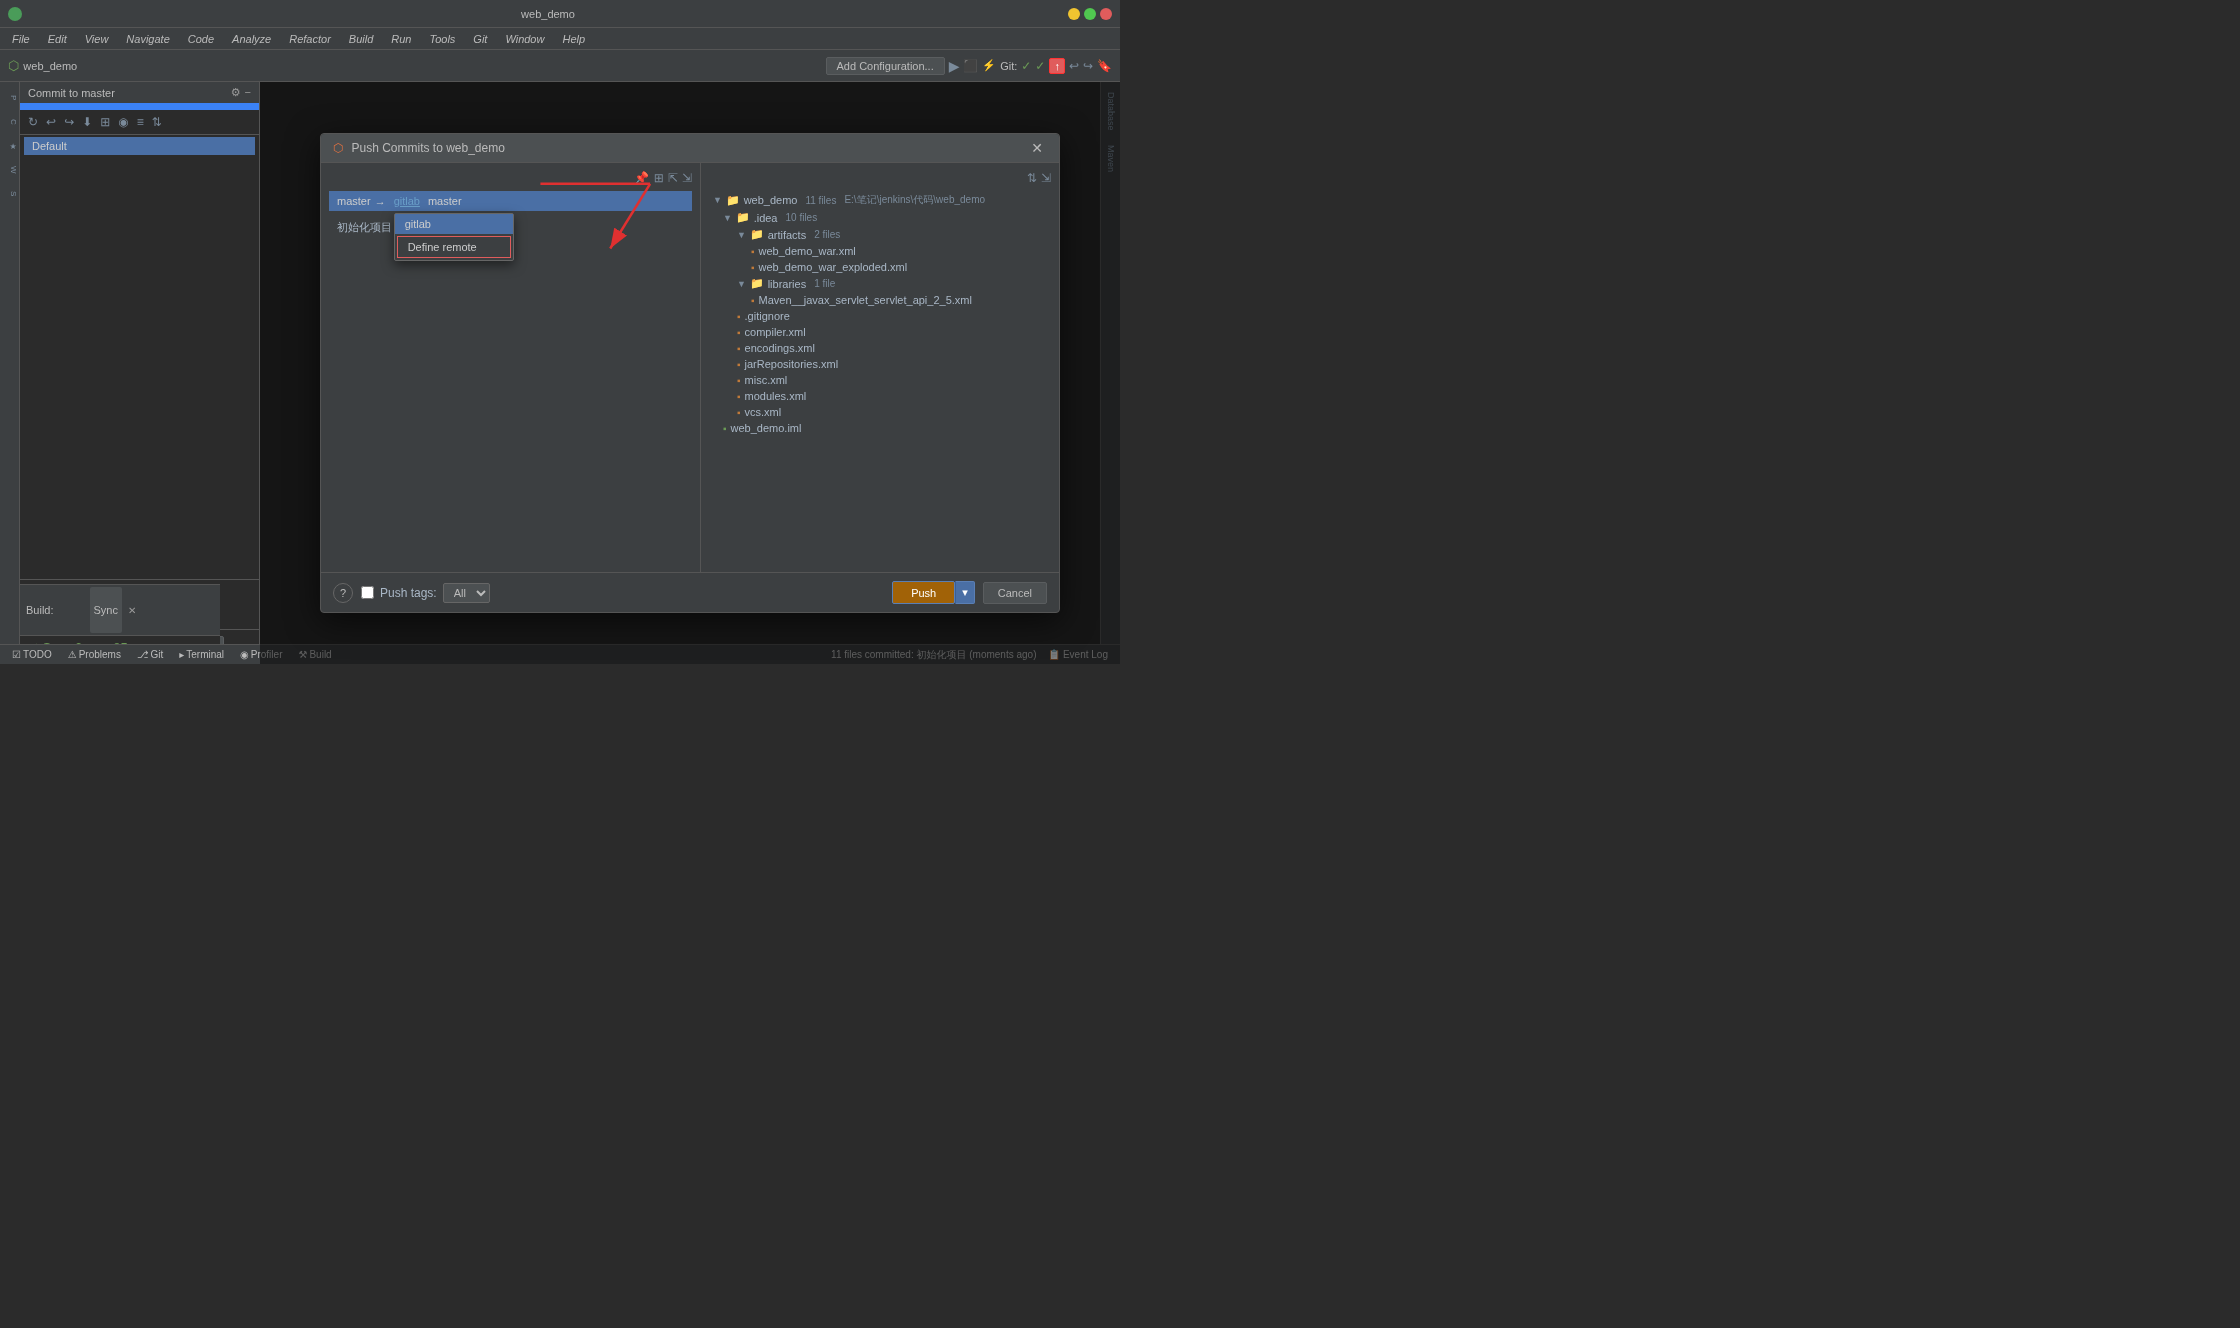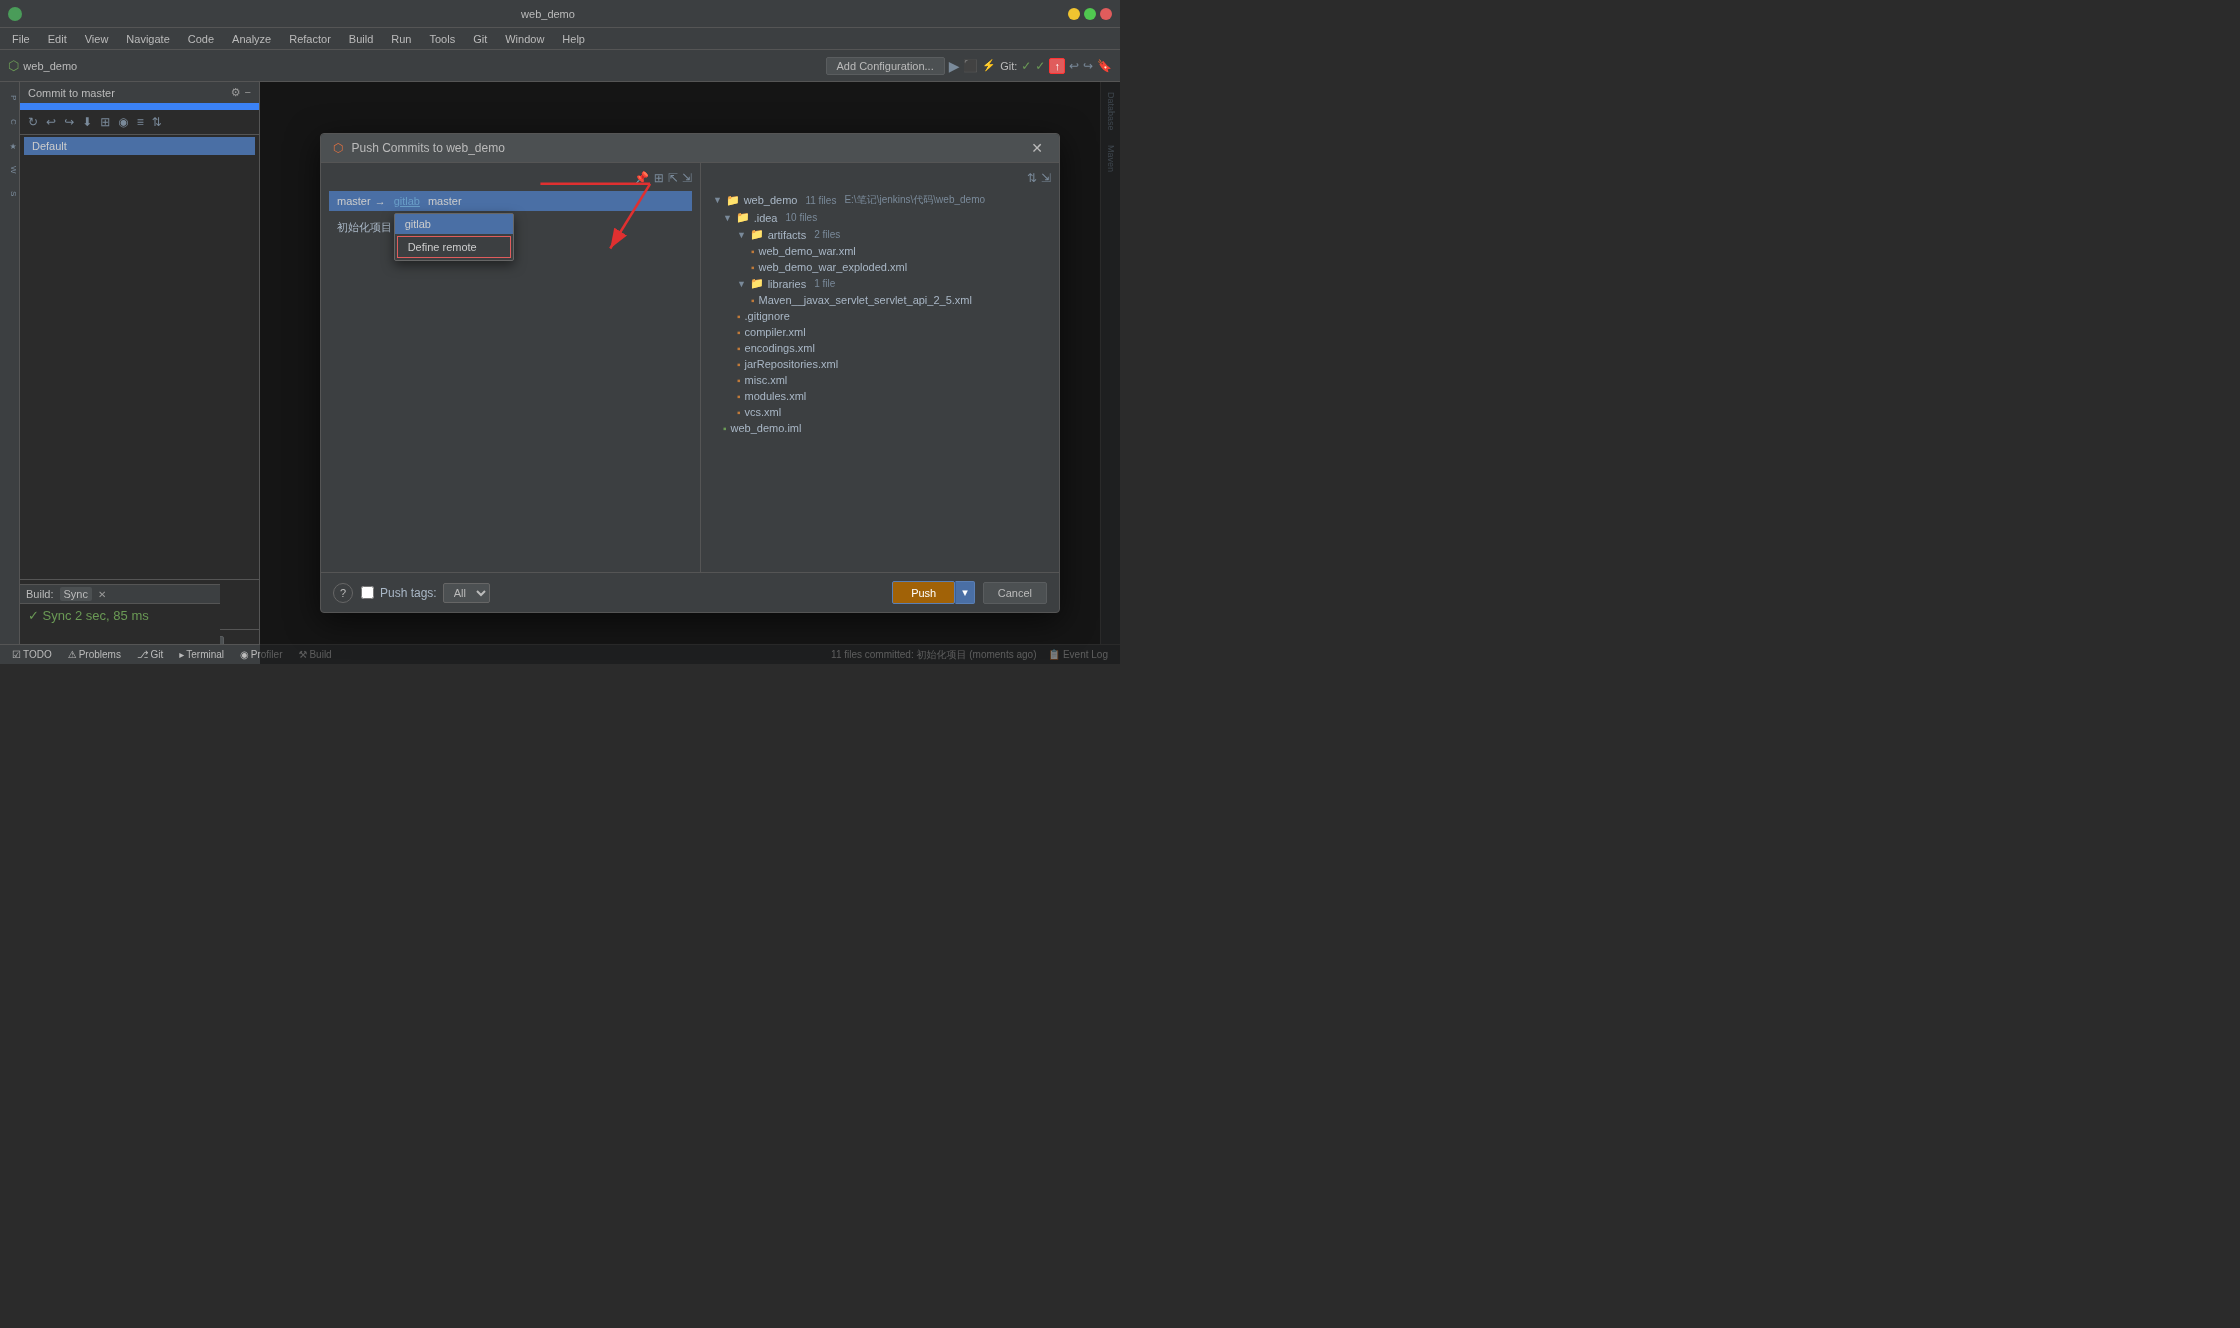--- a/index.html
+++ b/index.html
@@ -51,20 +51,21 @@
 
     
     .menu-bar {
       background: #3c3f41;
       height: 22px;
       display: flex;
       align-items: center;
       padding: 0 4px;
       border-bottom: 1px solid #555;
       gap: 2px;
+      font-style: italic;
     }
     .menu-item {
       padding: 2px 8px;
       font-size: 11px;
       color: #bbb;
       cursor: pointer;
     }
 
     
     .toolbar {
@@ -220,24 +221,25 @@
       font-size: 11px;
       color: #bbb;
       display: flex;
       align-items: center;
       gap: 6px;
       border-bottom: 1px solid #555;
     }
     .build-tab {
       font-size: 11px;
       color: #bbb;
-      padding: 1px 4px;
+      padding: 17px 4px;
       background: #4c5052;
       border-radius: 2px;
       cursor: pointer;
+      margin-left: 30px;
     }
     .build-content {
       padding: 4px 8px;
       font-size: 13px;
     }
     .sync-success { color: #6a9955; }
 
     
     .status-bar {
       position: absolute;

